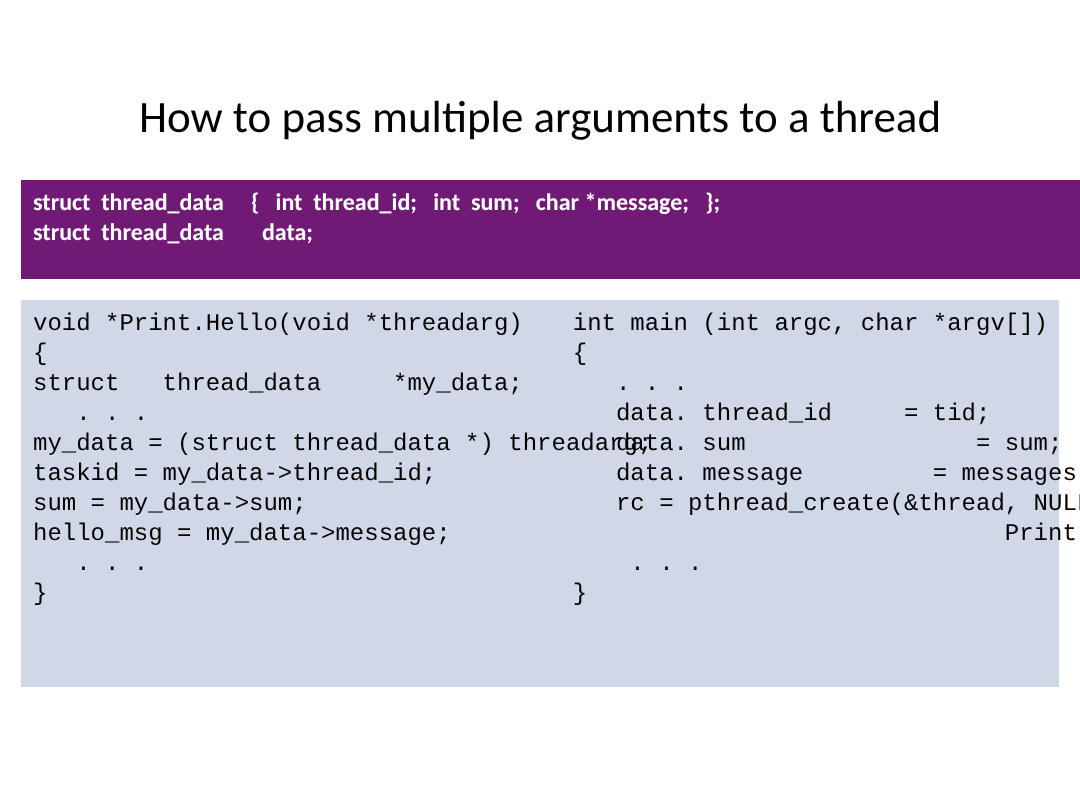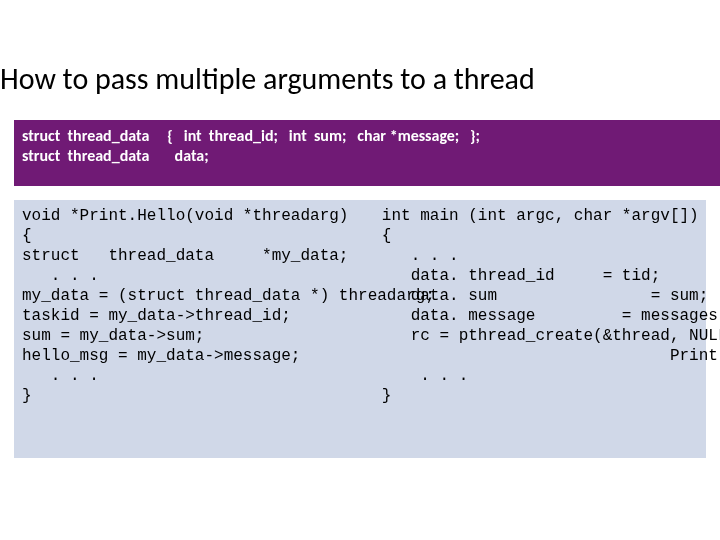--- a/index.html
+++ b/index.html
@@ -18,20 +18,21 @@
     position: relative;
     box-sizing: border-box;
   }
   .title {
     position: absolute;
     top: 60px;
     left: 0;
     width: 100%;
     font-size: 30px;
     font-weight: 400;
+    text-align: center;
     box-sizing: border-box;
     color: #000;
   }
   .topbox {
     position: absolute;
     top: 120px;
     left: 14px;
     width: 714px;
     height: 66px;
     background: #701a75;

